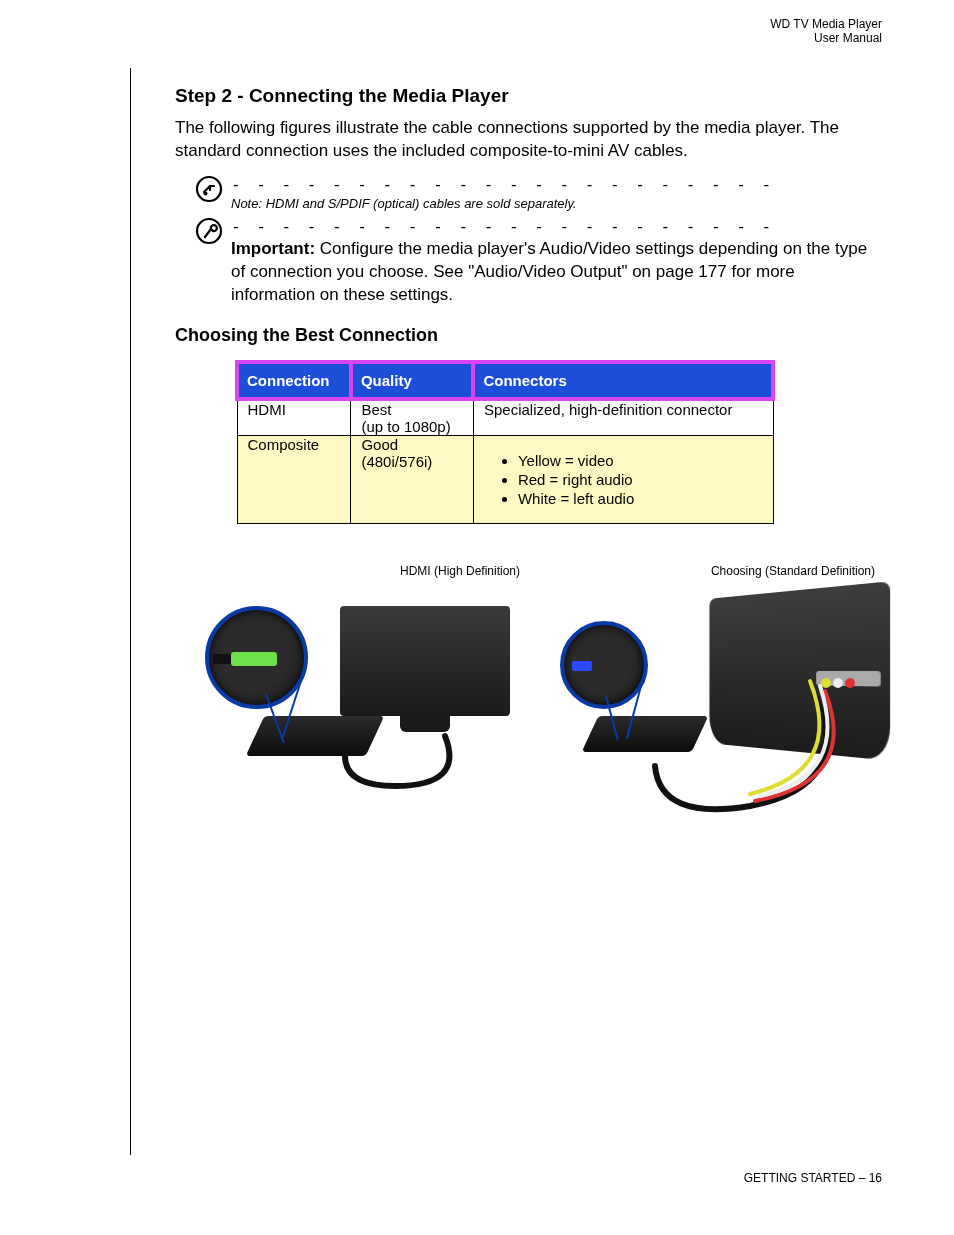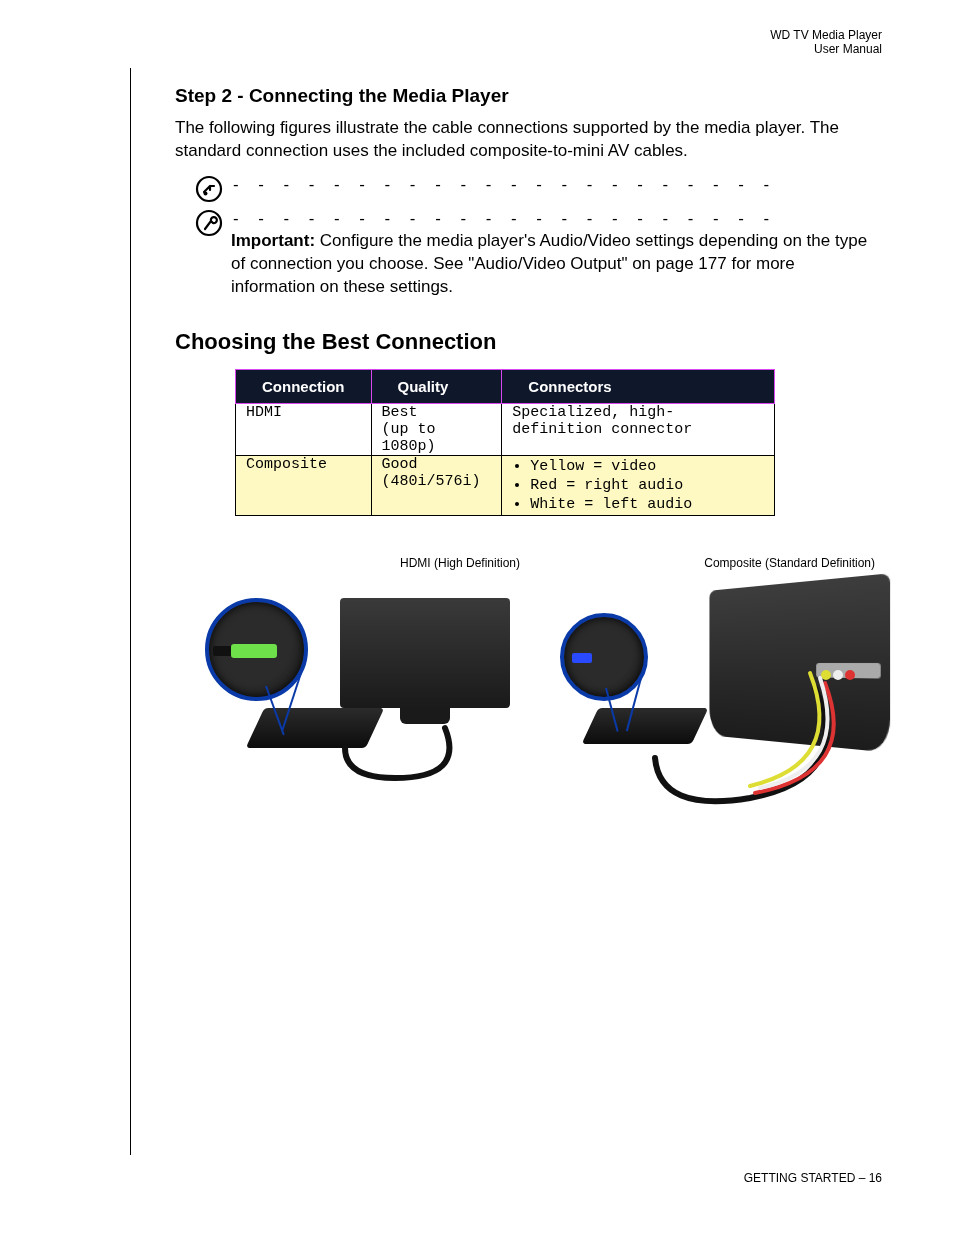--- a/index.html
+++ b/index.html
@@ -7,21 +7,21 @@
     width: 954px;
     height: 1235px;
     margin: 0;
     position: relative;
     box-sizing: border-box;
     color: #000;
     font-size: 17px;
   }
   .header-right {
     position: absolute;
-    top: 28px;
+    top: 17px;
     right: 72px;
     text-align: right;
     font-size: 12px;
     line-height: 1.2;
   }
   .left-rule {
     position: absolute;
     left: 130px;
     top: 68px;
     bottom: 80px;
@@ -33,23 +33,23 @@
     left: 175px;
     top: 85px;
     width: 700px;
   }
   h2 {
     font-size: 19px;
     font-weight: bold;
     margin: 0 0 10px 0;
   }
   h3 {
-    font-size: 22px;
+    font-size: 18px;
     font-weight: bold;
-    margin: 30px 0 6px 0;
+    margin: 18px 0 6px 0;
   }
   p {
     margin: 4px 0 12px 0;
     line-height: 1.35;
     font-weight: 300;
   }
   .callout {
     display: flex;
     align-items: flex-start;
     margin: 6px 0 4px 20px;
@@ -75,36 +75,35 @@
   .important-text { font-size: 17px; line-height: 1.35; font-weight: 300; }
   .important-text .label { font-weight: bold; font-style: normal; }
 
   table.conn {
     border-collapse: collapse;
     width: 540px;
     margin: 14px 0 0 60px;
     font-size: 15px;
   }
   table.conn th {
-    background: #0f172a;
+    background: #1d4ed8;
     color: #fff;
     text-align: left;
     font-weight: bold;
-    padding: 8px 26px;
-    border: 1px solid #d946ef;
+    padding: 8px 8px;
+    border: 4px solid #d946ef;
   }
   table.conn td {
     padding: 0 10px;
     border: 1px solid #000;
     vertical-align: top;
     font-weight: 300;
-    font-family: Liberation Mono, monospace;
   }
   table.conn tbody tr:nth-child(2) td { background: #fef9c3; }
-  td ul { margin: 0; padding-left: 18px; }
+  td ul { margin: 16px; padding-left: 18px; }
   td li { margin: 2px 0; }
 
   .figures {
     display: flex;
     gap: 40px;
     margin: 40px 0 0 30px;
   }
   .fig { flex: 1; text-align: right; }
   .fig-caption { font-size: 12px; margin-bottom: 8px; font-weight: 300; }
   .fig-box { position: relative; height: 230px; }
@@ -222,20 +221,23 @@
   <div class="callout">
     <span class="callout-icon">
       <svg viewBox="0 0 28 28">
           <circle cx="14" cy="14" r="12" fill="#fff" stroke="#000" stroke-width="2.2"></circle>
           <path d="M9 17 L15 11 M15 11 L19 11 M15 11 L15 15" stroke="#000" stroke-width="2.2" fill="none" stroke-linecap="round"></path>
           <circle cx="10.5" cy="18.5" r="2" fill="#000"></circle>
         </svg>
     </span>
     <div class="callout-body">
       <div class="dash-row">- - - - - - - - - - - - - - - - - - - - - -</div>
+      <div class="note-text">
+        <span class="label">Note</span><span>: HDMI and S/PDIF (optical) cables are sold separately.</span>
+      </div>
     </div>
   </div>
 
   <div class="callout">
     <span class="callout-icon">
       <svg viewBox="0 0 28 28">
           <circle cx="14" cy="14" r="12" fill="#fff" stroke="#000" stroke-width="2.2"></circle>
           <path d="M10 20 L16 12 A3 3 0 1 1 18 14 L16 12" stroke="#000" stroke-width="2.2" fill="none" stroke-linecap="round"></path>
         </svg>
     </span>
@@ -293,21 +295,21 @@
             <path d="M110 90 Q130 140 60 140 Q10 140 10 110" stroke="#111" stroke-width="6" fill="none" stroke-linecap="round"></path>
           </svg>
         <div class="zoom1">
             <div class="plug"></div>
           </div>
         <div class="zoomline1a"></div>
           <div class="zoomline1b"></div>
       </div>
     </div>
     <div class="fig">
-      <div class="fig-caption">Composite (Standard Definition)</div>
+      <div class="fig-caption">Choosing (Standard Definition)</div>
       <div class="fig-box">
         <div class="crt"></div>
         <div class="rca" style="right:20px; top:92px; background:#d33;"></div>
         <div class="rca" style="right:32px; top:92px; background:#eee;"></div>
         <div class="rca" style="right:44px; top:92px; background:#dd3;"></div>
         <div class="mp-box2"></div>
         <svg class="cable2" viewBox="0 0 210 190">
           <path d="M165 60 Q205 150 100 170 Q10 185 5 130" stroke="#111" stroke-width="6" fill="none" stroke-linecap="round"></path>
           <path d="M175 55 Q210 145 105 165" stroke="#d33" stroke-width="4" fill="none" stroke-linecap="round"></path>
           <path d="M170 50 Q200 140 110 160" stroke="#eee" stroke-width="4" fill="none" stroke-linecap="round"></path>

